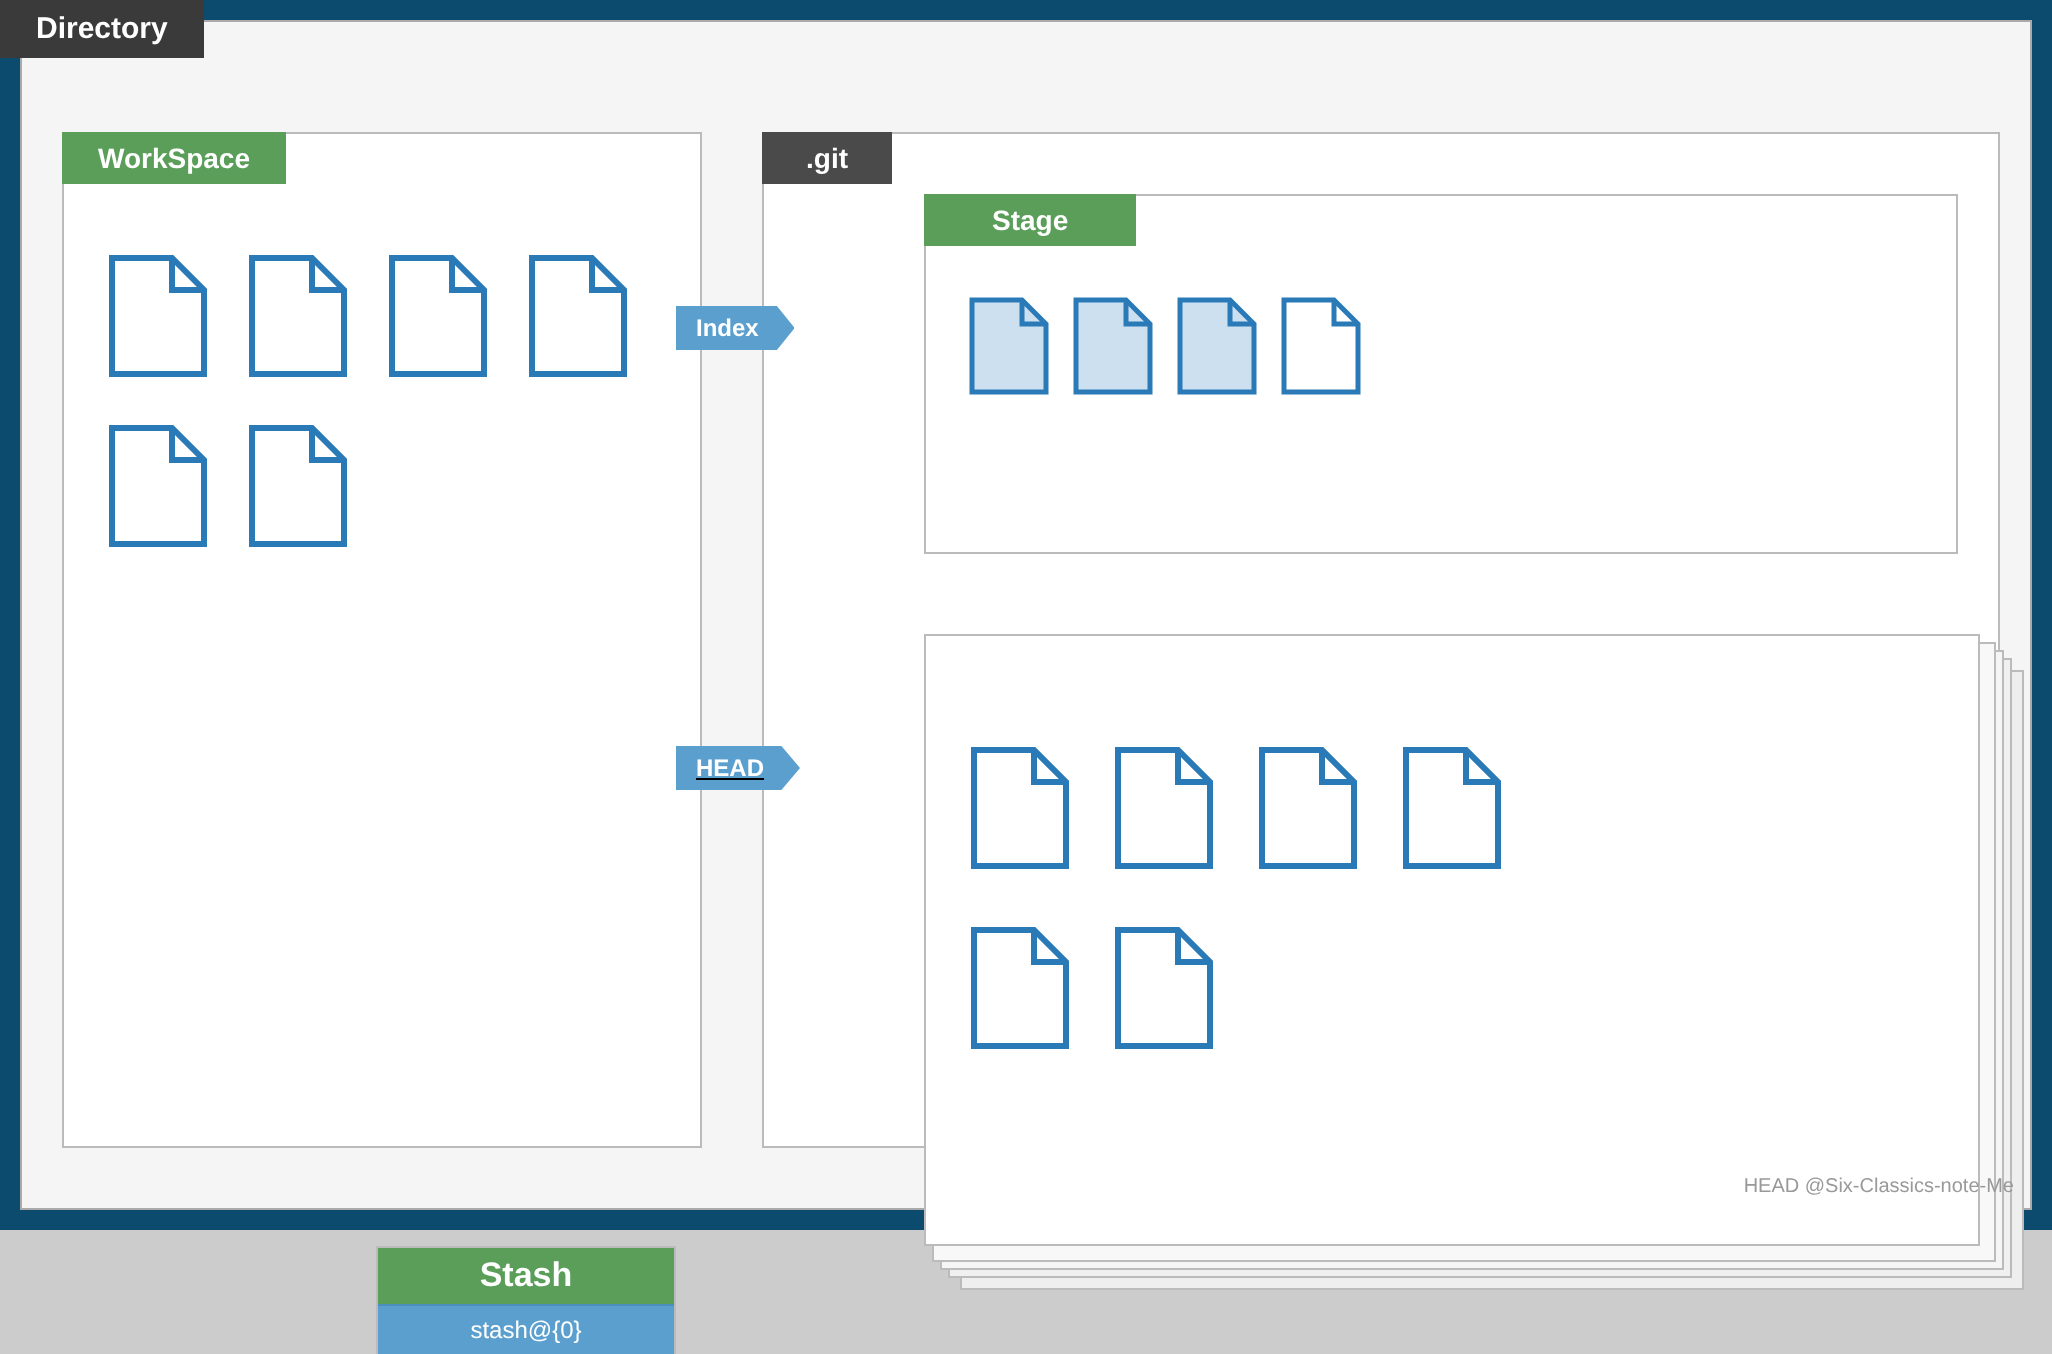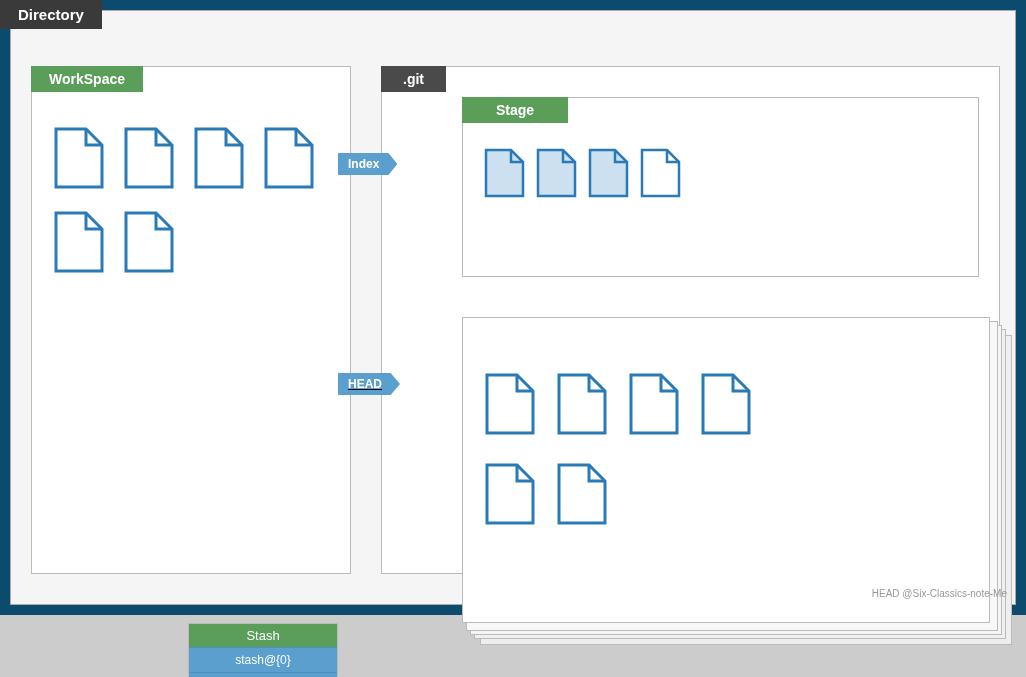--- a/index.html
+++ b/index.html
@@ -176,22 +176,22 @@
     .stash-box {
       position: absolute;
       top: 305px; left: -275px;
       width: 150px;
       background: #fff;
       border: 1px solid #bbb;
     }
     .stash-label {
       background: #5a9e5a;
       color: #fff;
-      font-size: 13px;
-      font-weight: normal;
+      font-size: 17px;
+      font-weight: bold;
       padding: 4px 0;
       text-align: center;
     }
     .stash-item {
       background: #5b9fce;
       color: #fff;
       font-size: 12px;
       text-align: center;
       padding: 5px 0;
       border-top: 1px solid #4a8fbe;

